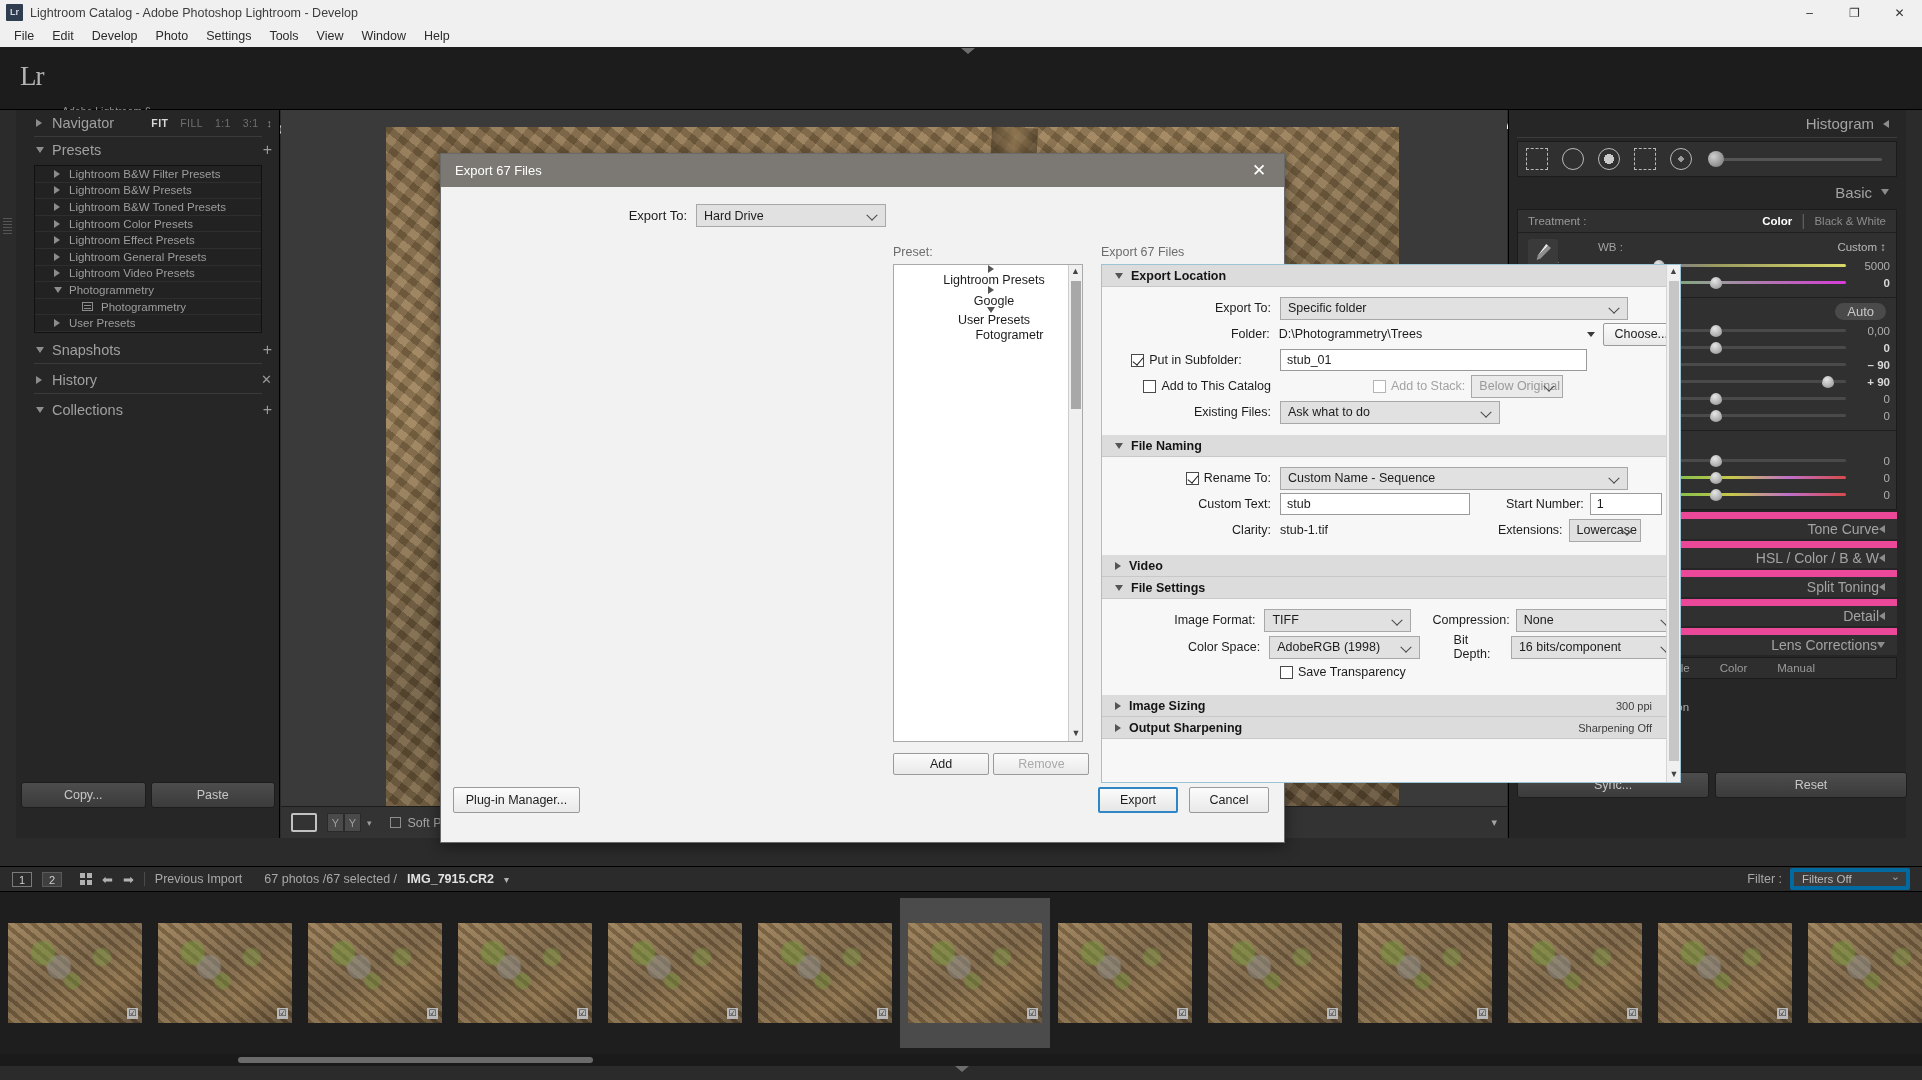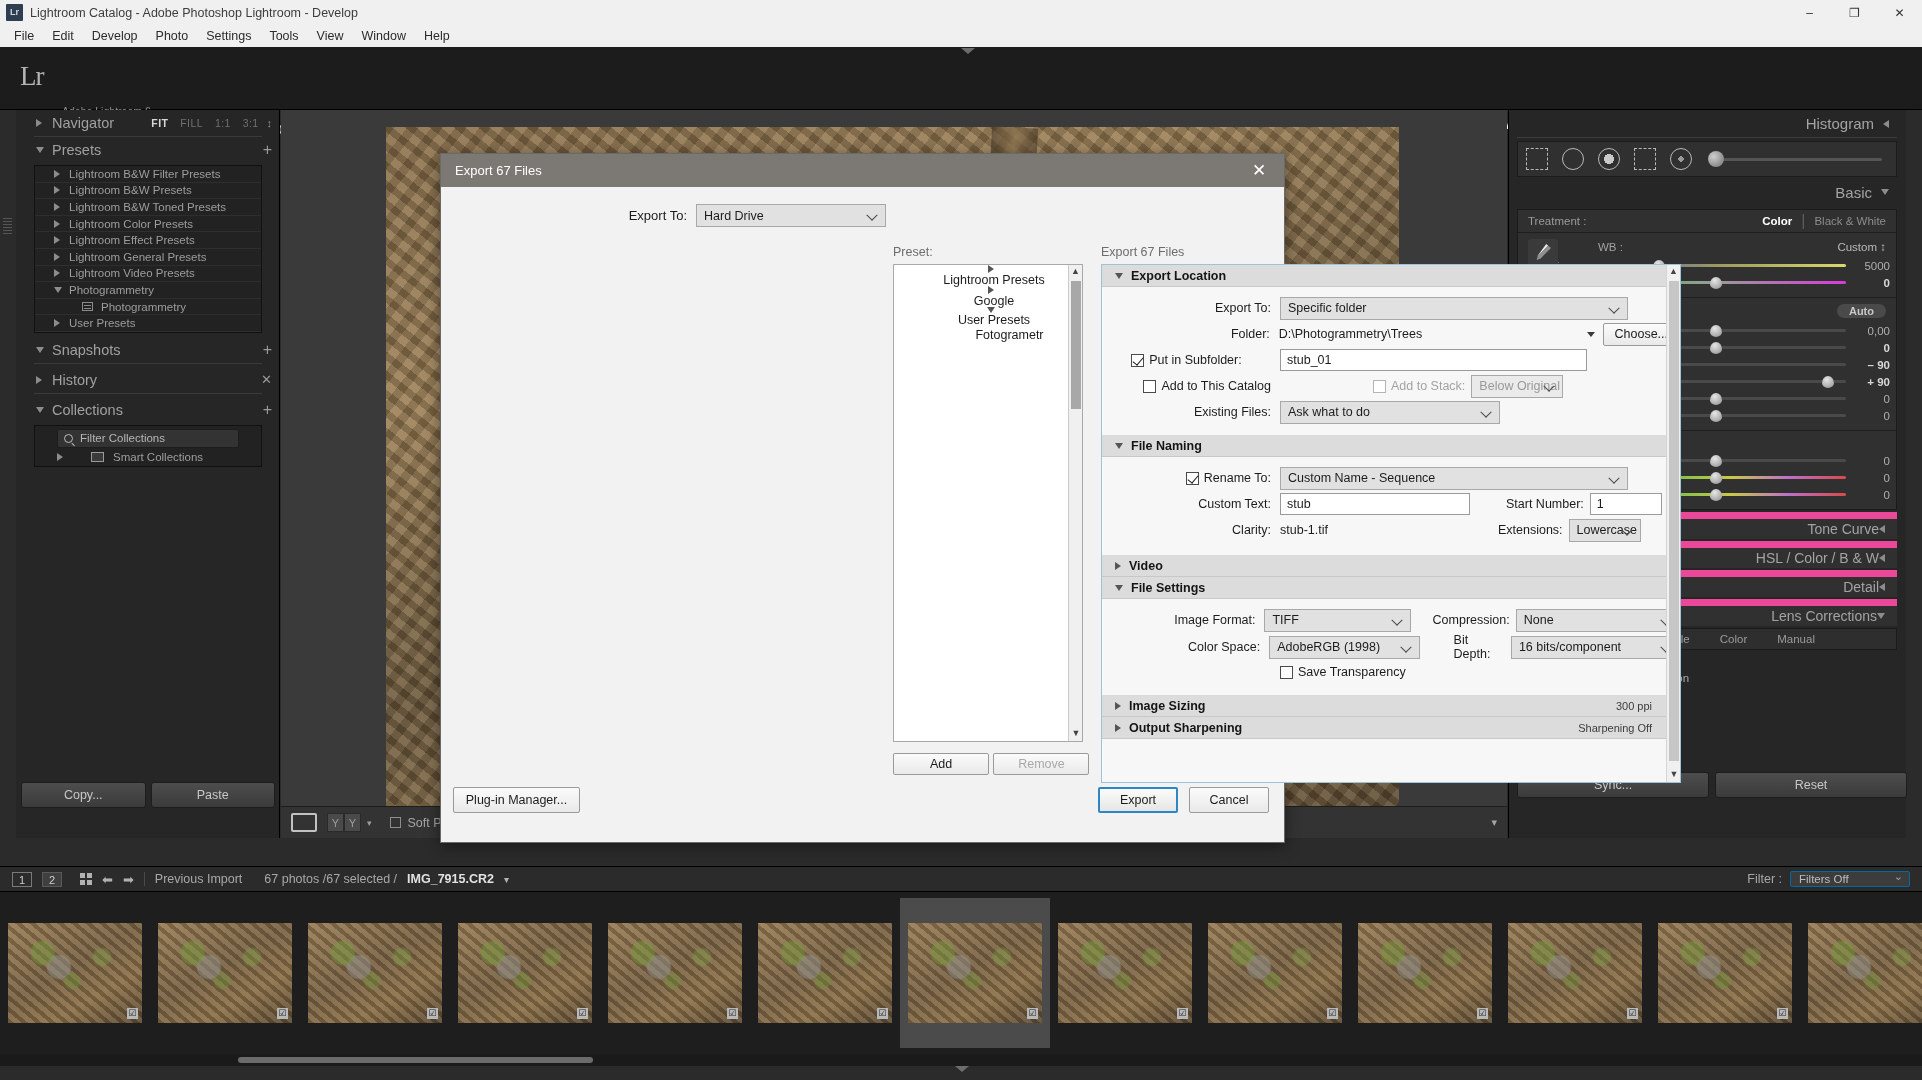--- a/index.html
+++ b/index.html
@@ -174,22 +174,22 @@
   .sl-track.temp { background: linear-gradient(90deg,#4a4ad8,#9a9a60,#d8d86a); }
   .sl-track.tint { background: linear-gradient(90deg,#3bbf3b,#9a9a9a,#d83bd8); }
   .sl-track.vib { background: linear-gradient(90deg,#5a5a5a 12%,#7fbf4a,#c8c84a,#bf6fc8,#d84a4a); }
   .sl-knob { position: absolute; top: -4.5px; width: 12px; height: 12px; margin-left: -6px;
     background: radial-gradient(circle at 40% 30%,#e6e6e6,#8e8e8e);
     border-radius: 50% 50% 50% 50% / 60% 60% 40% 40%; }
   .sl-val { width: 44px; text-align: right; font-size: 11.5px; color: #aeaeae; padding-left: 6px; }
   .sl-val.b { color: #d8d8d8; font-weight: bold; }
   .tone-row { display:flex; align-items:center; height: 22px; padding: 0 10px 0 78px; }
   .tone-lbl { font-size: 11.5px; color: #a2a2a2; }
-  .auto-btn { margin-left:auto; font-size: 11px; color: #c8c8c8;
-    background: #4a4a4a; border-radius: 9px; padding: 1px 12px; font-weight: bold; }
+  .auto-btn { margin-left:auto; font-size: 13px; color: #c8c8c8;
+    background: #4a4a4a; border-radius: 9px; padding: 1px 12px; }
 
   .rp-collapsed {
     display: flex; align-items: center; justify-content: flex-end; height: 27px;
     background: #303030; margin: 2px 10px 0 8px; padding-right: 12px; 
     position: relative; border-top: 7px solid #ec4899;
   }
   .rp-collapsed .switch { position: absolute; left: 4px; top: 6px; width: 11px; height: 15px;
     background: linear-gradient(#c9c9c9 50%, #6b6b6b 50%); border: 1px solid #1b1b1b; }
   .rp-collapsed .lbl { font-size: 14px; color: #a3a3a3; }
   .lens-sub { display:flex; margin: 2px 10px 0 8px; height: 22px; background:#2e2e2e;
@@ -247,21 +247,21 @@
     font-size: 11px; line-height: 14px; text-align: center; }
   .fs-num.alt { background: #3f3f3f; border-color:#5a5a5a; }
   .fs-grid { display: grid; grid-template-columns: 5px 5px; grid-template-rows: 5px 5px;
     gap: 2px; margin-left: 8px; }
   .fs-grid i { background: #b2b2b2; }
   .fs-arrow { color: #b2b2b2; font-size: 13px; }
   .fs-divider { width: 1px; height: 14px; background: #4a4a4a; }
   .fs-text { font-size: 12.5px; color: #a8a8a8; }
   .fs-text.b { color: #e2e2e2; font-weight: bold; }
   .fs-right { margin-left: auto; display: flex; align-items: center; gap: 8px; }
-  .fs-filter-box { background: #3c3c3c; border: 1px solid #0369a1; border-radius: 2px;
+  .fs-filter-box { background: #3c3c3c; border: 4px solid #0369a1; border-radius: 2px;
     font-size: 11.5px; color: #bdbdbd; padding: 1px 20px 1px 8px; position: relative; min-width: 120px; }
   .fs-filter-box:after { content:"⌄"; position:absolute; right:6px; top:-2px; color:#a0a0a0; font-size:11px;}
 
   
   .filmstrip {
     position: absolute; left: 0; top: 892px; width: 1922px; height: 162px;
     background: #1e1e1e; display: flex; align-items: center; overflow: hidden;
   }
   .thumb-cell { width: 150px; height: 150px; display: flex; align-items: center;
     justify-content: center; position: relative; flex: 0 0 150px; }
@@ -540,31 +540,20 @@
           </span>
       </div>
       <div class="sep-line"></div>
 
       <div class="panel-head" style="margin-top:3px">
         <span class="tri tri-down"></span>
         <span class="panel-head-label">Collections</span>
         <span class="right">
             <span class="plus-icon">+</span>
           </span>
-      </div>
-      <div class="list-box">
-        <div class="filter-box">
-          <span class="mag"></span>
-          <span class="filter-text">Filter Collections</span>
-        </div>
-        <div class="coll-row">
-          <span class="tri tri-right" style="position:absolute;left:22px"></span>
-          <span class="smart-icon"></span>
-          <span class="list-label" style="margin-left:40px">Smart Collections</span>
-        </div>
       </div>
 
     </div>
     <div class="lp-bottom">
       <div style="display:flex;gap:5px;padding:0 5px">
         <div class="lr-btn" style="flex:1">Copy...</div>
         <div class="lr-btn" style="flex:1">Paste</div>
       </div>
     </div>
   </div>
@@ -728,20 +717,25 @@
             <span class="lbl">Tone Curve</span>
             <span class="tri-left"></span>
           </div>
           <div class="rp-collapsed">
             <span class="switch"></span>
             <span class="lbl">HSL  /  Color  /  B &amp; W</span>
             <span class="tri-left"></span>
           </div>
           <div class="rp-collapsed">
             <span class="switch"></span>
+            <span class="lbl">Split Toning</span>
+            <span class="tri-left"></span>
+          </div>
+          <div class="rp-collapsed">
+            <span class="switch"></span>
             <span class="lbl">Detail</span>
             <span class="tri-left"></span>
           </div>
           <div class="rp-collapsed">
             <span class="switch"></span>
             <span class="lbl">Lens Corrections</span>
             <span class="tri tri-down"></span>
           </div>
         </div>
 

